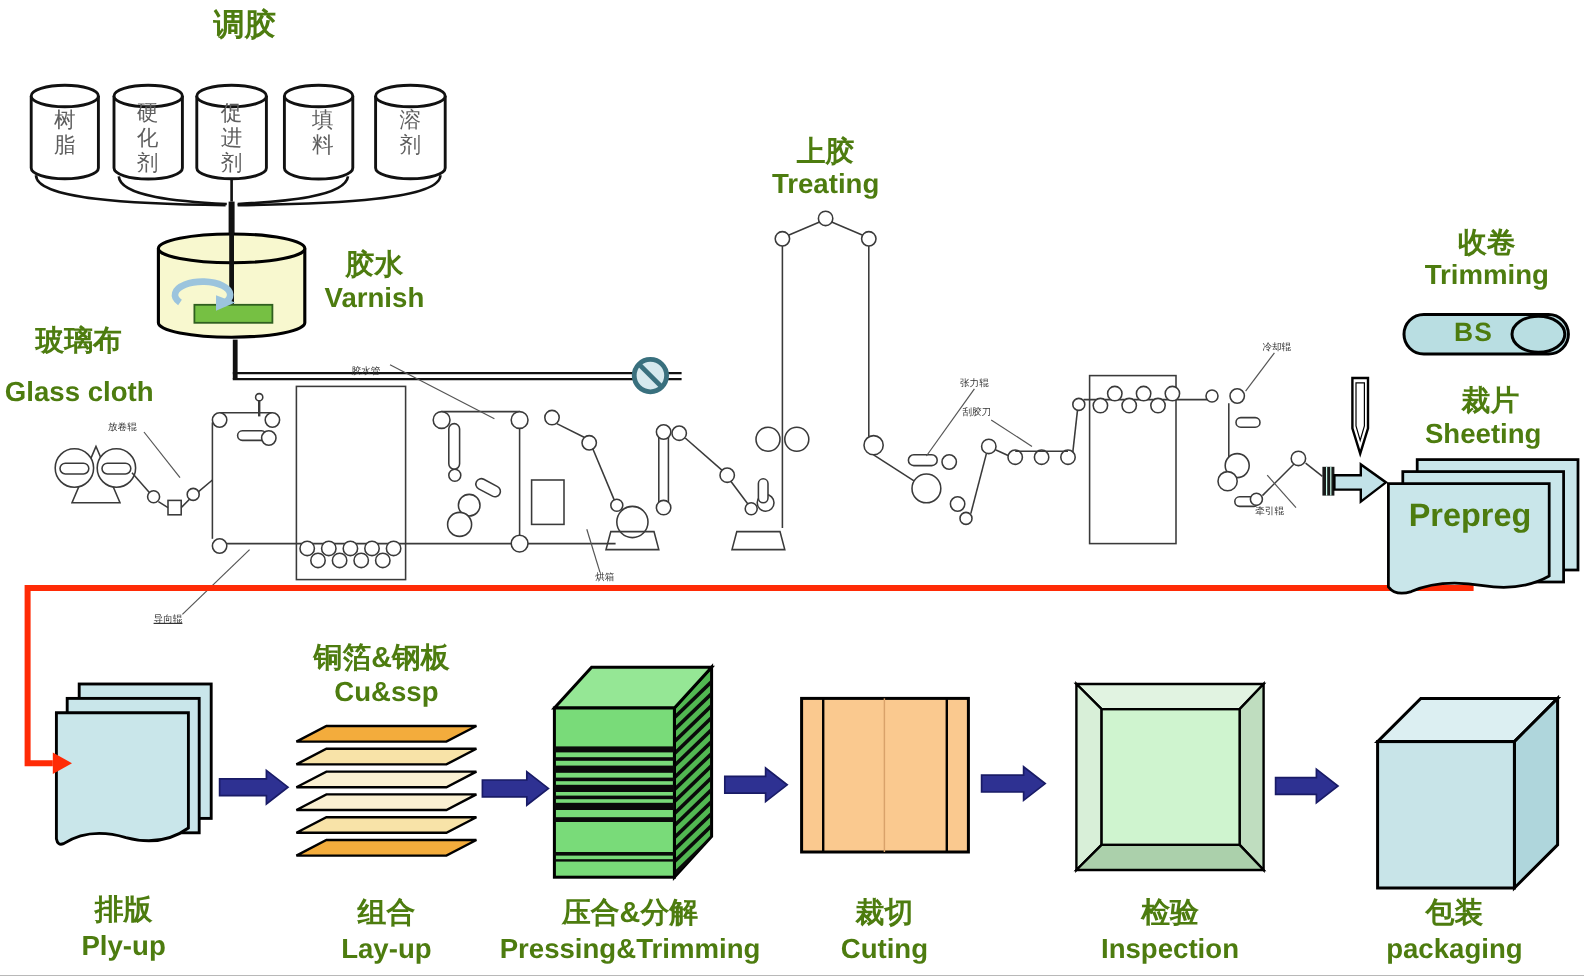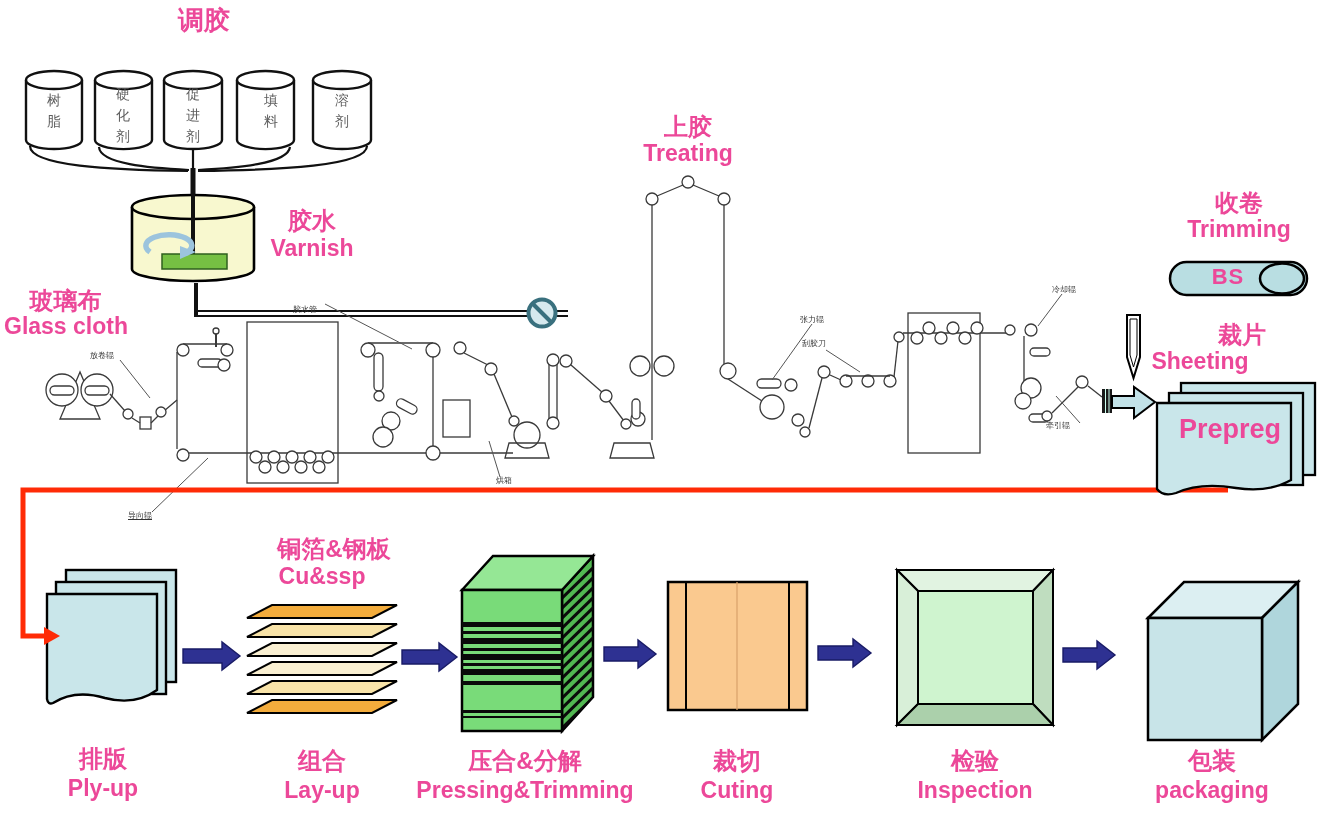--- a/index.html
+++ b/index.html
@@ -1,22 +1,22 @@
 <!DOCTYPE html>
 <html><head>
 <meta charset="utf-8">
 <style>
   html,body{margin:0;padding:0;background:#888;}
   .canvas{position:relative;width:1320px;height:813px;background:#ffffff;overflow:hidden;
           font-family:"Liberation Sans","DejaVu Sans",sans-serif;}
   svg{position:absolute;left:0;top:0;}
-  .lbl{position:absolute;font-weight:700;color:#ec4899;text-align:center;line-height:1.12;}
+  .lbl{position:absolute;font-weight:700;color:#4d7c0f;text-align:center;line-height:1.12;}
   .cn{font-size:24px;}
   .en{font-size:23px;}
-  .vtext{position:absolute;width:26px;font-size:14px;line-height:21px;color:#5e5e5e;
+  .vtext{position:absolute;width:26px;font-size:18px;line-height:21px;color:#5e5e5e;
          text-align:center;word-break:break-all;font-weight:400;}
   .tiny{position:absolute;font-size:8px;color:#333;font-weight:400;white-space:nowrap;}
   .prepreg{font-size:27px;}
   .bs{font-size:22px;letter-spacing:1px;}
 </style>
 </head>
 <body>
 
 <div class="canvas">
 
@@ -301,35 +301,35 @@
 
 <div class="vtext" style="left:41px;top:90px;">树脂</div>
 <div class="vtext" style="left:110px;top:84px;">硬化剂</div>
 <div class="vtext" style="left:180px;top:84px;">促进剂</div>
 <div class="vtext" style="left:252px;top:90px;text-align:right;">填料</div>
 <div class="vtext" style="left:329px;top:90px;">溶剂</div>
 
 <div class="lbl cn" style="left:262px;top:208px;width:100px;">胶水</div>
 <div class="lbl en" style="left:257px;top:236px;width:110px;">Varnish</div>
 
-<div class="lbl cn" style="left:8px;top:288px;width:115px;">玻璃布</div>
+<div class="lbl cn" style="left:8px;top:272px;width:115px;">玻璃布</div>
 <div class="lbl en" style="left:0px;top:314px;width:132px;">Glass cloth</div>
 
 <div class="lbl cn" style="left:638px;top:114px;width:100px;">上胶</div>
 <div class="lbl en" style="left:633px;top:141px;width:110px;">Treating</div>
 
 <div class="lbl cn" style="left:1184px;top:190px;width:110px;">收卷</div>
 <div class="lbl en" style="left:1179px;top:217px;width:120px;">Trimming</div>
 <div class="lbl bs" style="left:1188px;top:265px;width:80px;">BS</div>
 
 <div class="lbl cn" style="left:1192px;top:322px;width:100px;">裁片</div>
-<div class="lbl en" style="left:1140px;top:349px;width:120px;">Sheeting</div>
-<div class="lbl prepreg" style="left:1160px;top:414px;width:140px;">Prepreg</div>
-
-<div class="lbl cn" style="left:254px;top:536px;width:160px;">铜箔&amp;钢板</div>
+<div class="lbl en" style="left:1176px;top:349px;width:120px;">Sheeting</div>
+<div class="lbl prepreg" style="left:1160px;top:414px;width:130px;">Prepreg</div>
+
+<div class="lbl cn" style="left:238px;top:536px;width:160px;">铜箔&amp;钢板</div>
 <div class="lbl en" style="left:262px;top:564px;width:120px;">Cu&amp;ssp</div>
 
 <div class="lbl cn" style="left:53px;top:746px;width:100px;">排版</div>
 <div class="lbl en" style="left:43px;top:776px;width:120px;">Ply-up</div>
 
 <div class="lbl cn" style="left:272px;top:748px;width:100px;">组合</div>
 <div class="lbl en" style="left:262px;top:778px;width:120px;">Lay-up</div>
 
 <div class="lbl cn" style="left:440px;top:748px;width:170px;">压合&amp;分解</div>
 <div class="lbl en" style="left:415px;top:778px;width:220px;">Pressing&amp;Trimming</div>

